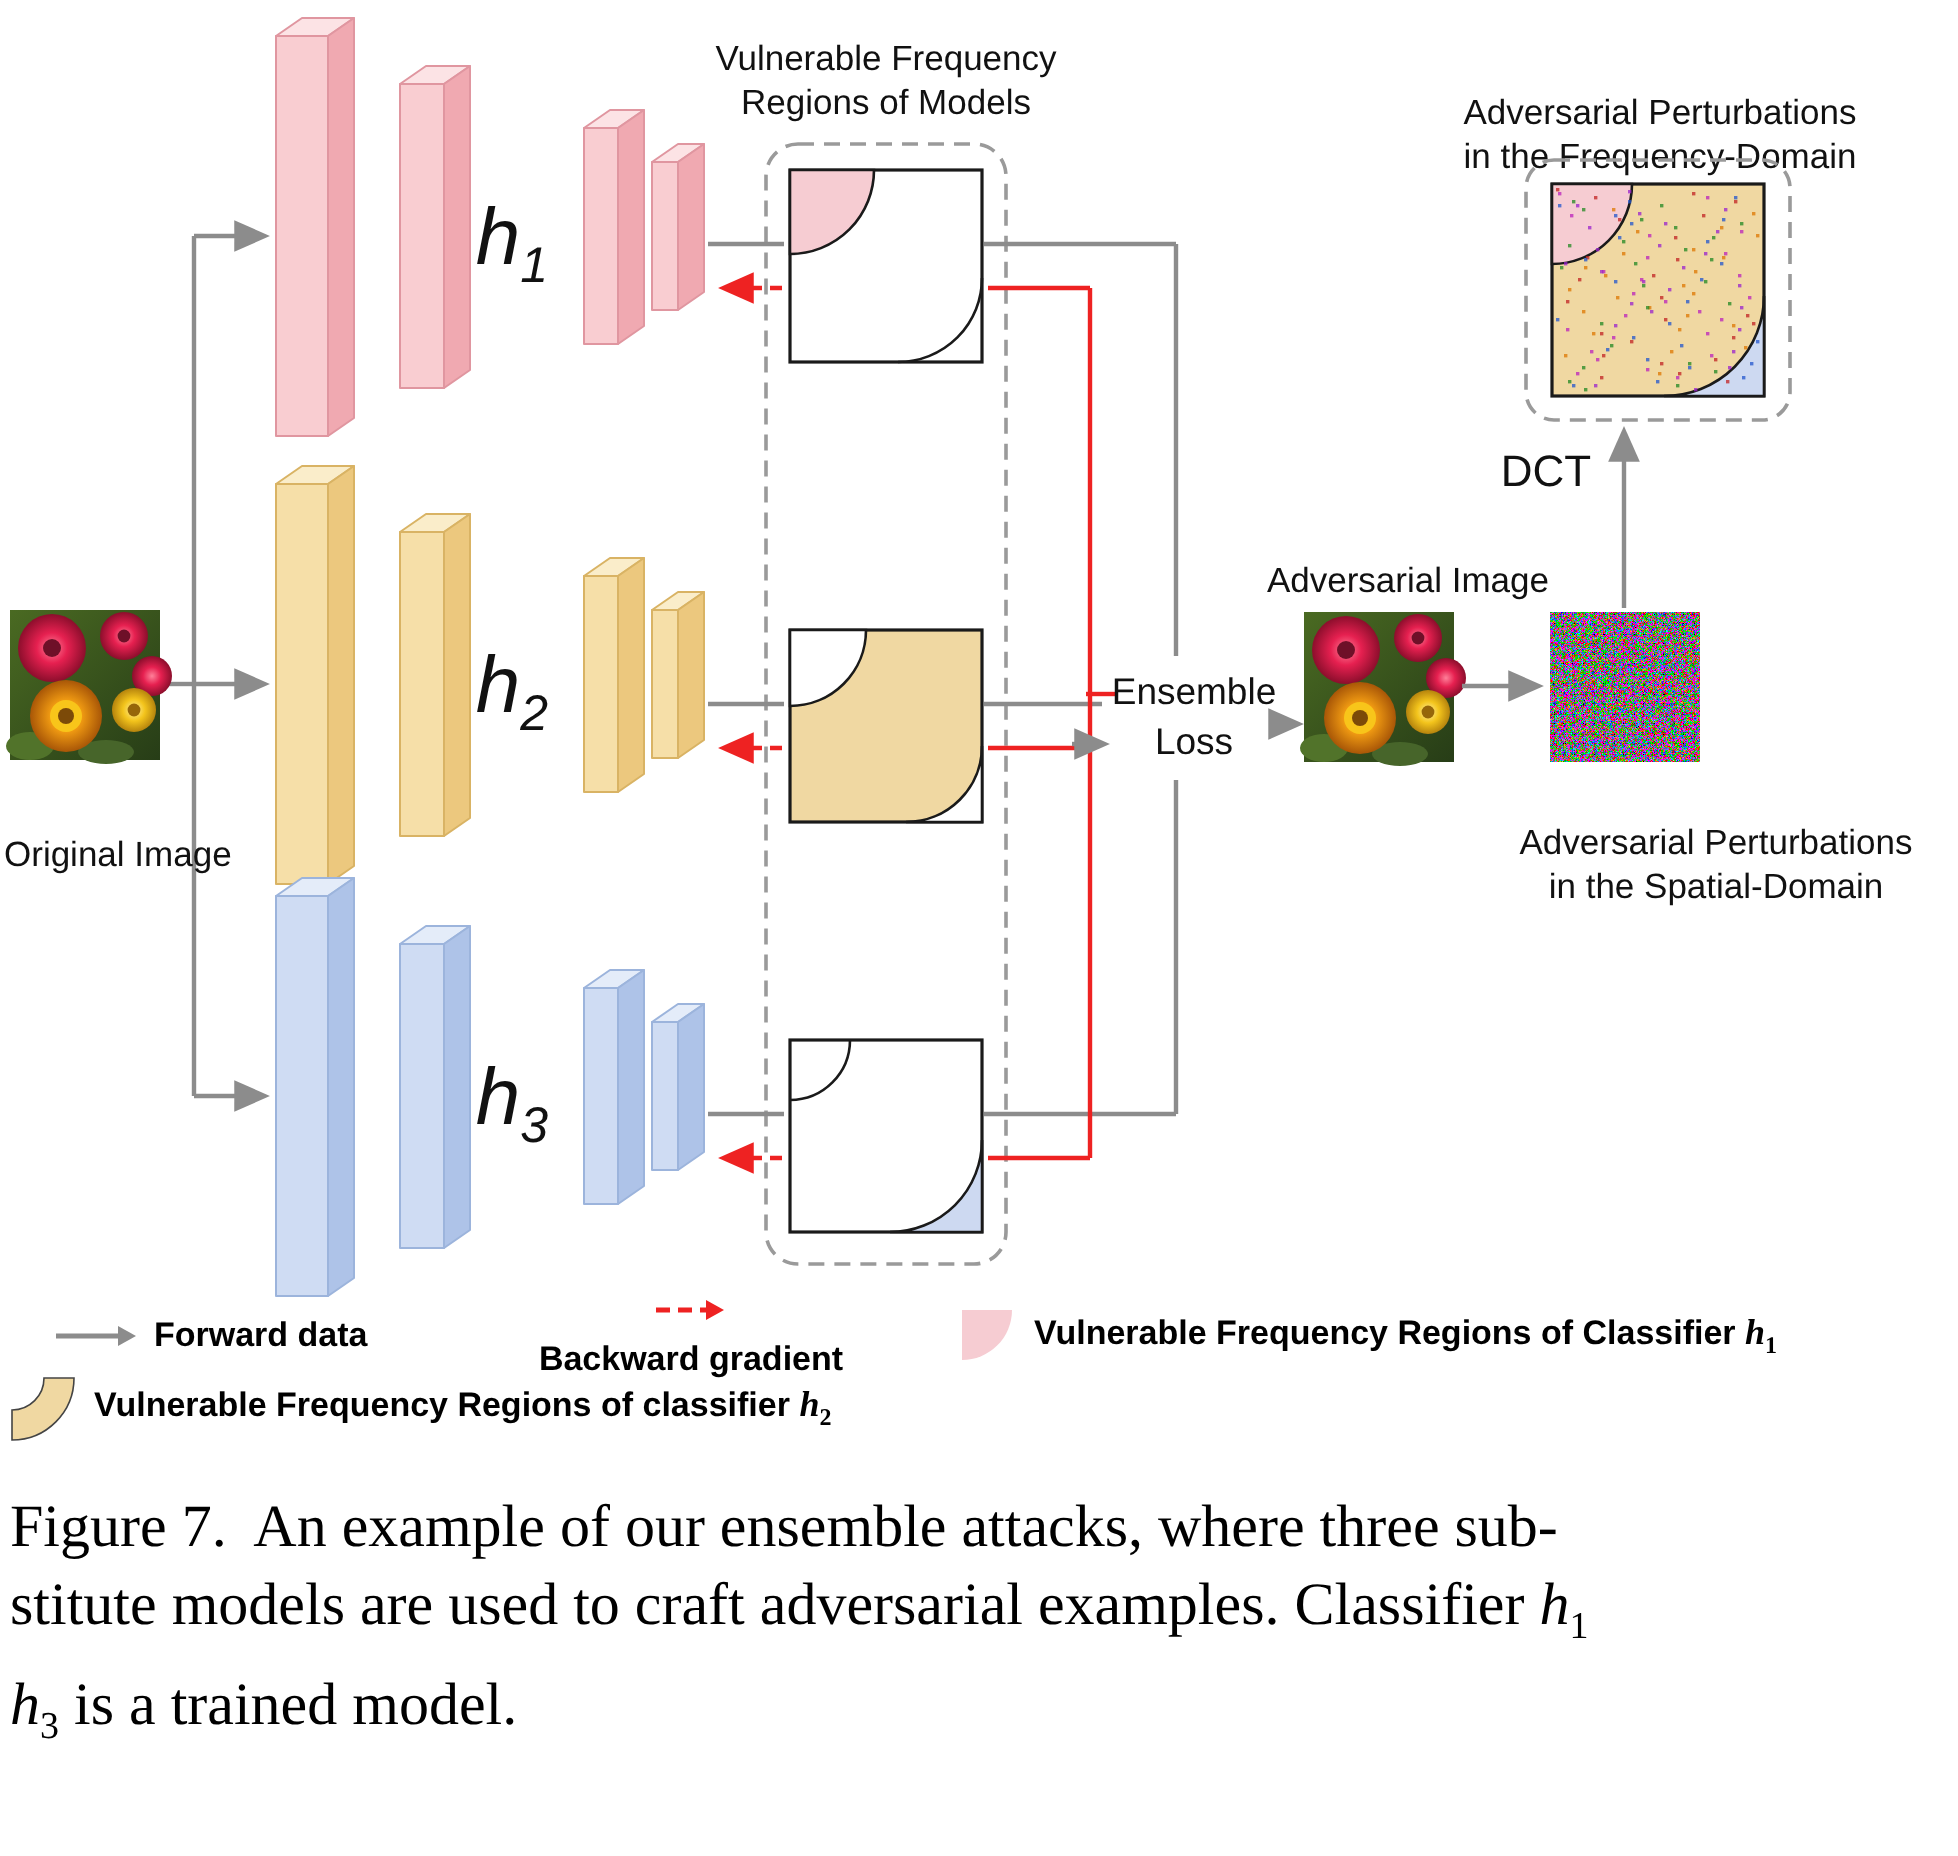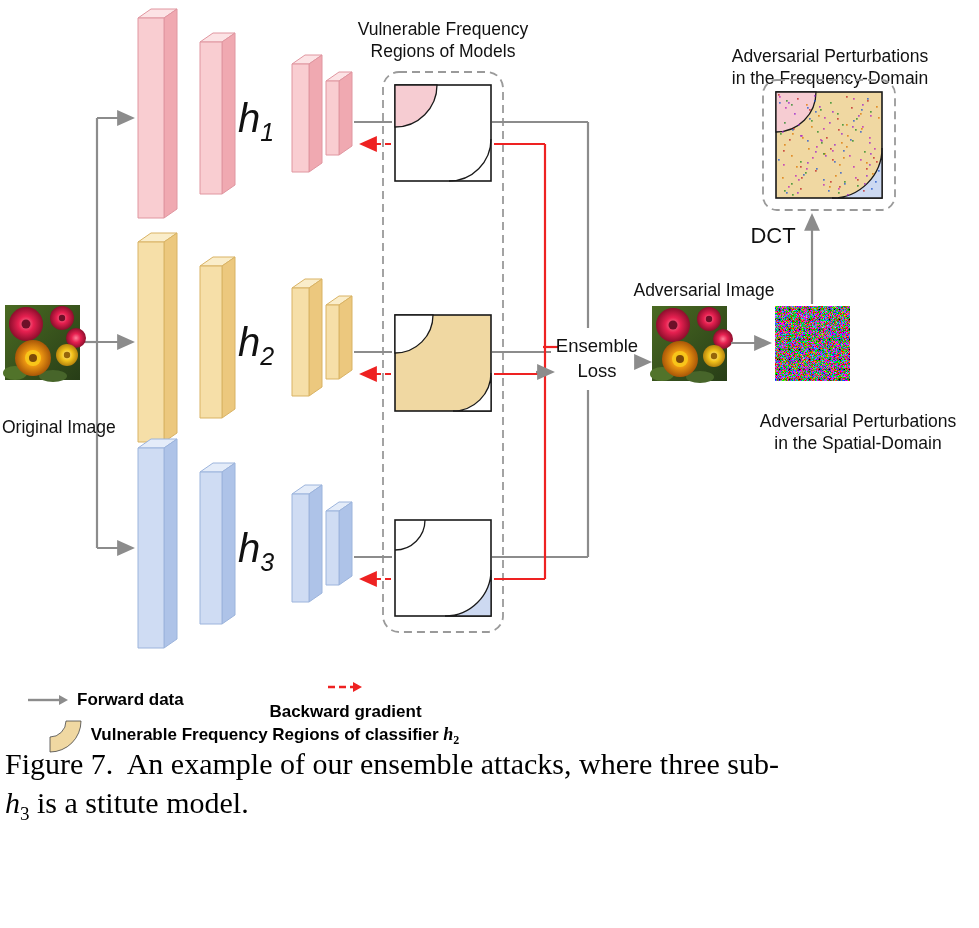--- a/index.html
+++ b/index.html
@@ -6,26 +6,26 @@
   body{width:979px;font-family:"Liberation Sans",sans-serif;color:#000;}
   #fig{position:relative;width:979px;height:928px;background:#fff;overflow:hidden;}
   svg.diagram{position:absolute;left:0;top:0;}
   svg text{font-family:"Liberation Sans",sans-serif;fill:#111;}
   .fl{stroke:#8c8c8c;stroke-width:2.2;fill:none;}
   .bl{stroke:#ee2222;stroke-width:2.2;fill:none;}
   .bld{stroke:#ee2222;stroke-width:2.2;fill:none;stroke-dasharray:6 4;}
   .dashbox{fill:none;stroke:#9a9a9a;stroke-width:1.8;stroke-dasharray:8 5;}
   .legend{position:absolute;left:0;top:650px;width:979px;font-size:17px;font-weight:600;color:#000;}
   .lrow{display:flex;align-items:center;height:36px;}
-  .lrow1{padding-left:26px;margin-top:32px;}
+  .lrow1{padding-left:26px;}
   .lrow2{padding-left:4px;}
   .litem{display:flex;align-items:center;gap:7px;}
   .li-1{width:187px;}
   .li-2{width:265px;flex-direction:column;}
-  .li-w{width:499px;justify-content:center;}
+  .li-w{width:499px;}
   .seg{white-space:pre;}
   i.m{font-family:"Liberation Serif","DejaVu Serif",serif;font-style:italic;}
   .legend i.m{font-weight:700;font-size:18px;}
   .legend sub{font-family:"Liberation Serif","DejaVu Serif",serif;font-weight:700;font-size:12px;}
   .caption{position:absolute;left:5px;top:744px;width:970px;
            font-family:"Liberation Serif","DejaVu Serif",serif;font-size:30px;line-height:39px;color:#000;}
   .cap-line{white-space:pre-wrap;}
   .caption sub{font-size:19px;}
 </style>
 </head>
@@ -374,29 +374,36 @@
       </svg>
       <span class="seg">Forward data</span>
     </div>
     <div class="litem li-2">
       <svg width="40" height="16" viewBox="0 0 40 16">
         <line x1="2" y1="8" x2="27" y2="8" stroke="#ee2222" stroke-width="2.4" stroke-dasharray="7 4"></line>
         <polygon points="27,3 36,8 27,13" fill="#ee2222"></polygon>
       </svg>
       <span class="seg">Backward gradient</span>
     </div>
+    <div class="litem">
+      <svg width="32" height="30" viewBox="0 0 32 30">
+        <path d="M3,2 L3,27 A25,25 0 0 0 28,2 Z" fill="#f6ccd2"></path>
+      </svg>
+      <span><span class="seg">Vulnerable Frequency Regions of Classifier </span><i class="m">h</i><sub>1</sub></span>
+    </div>
   </div>
   <div class="lrow lrow2">
     <div class="litem li-w">
       <svg width="36" height="34" viewBox="0 0 36 34">
         <path d="M2,18 A16,16 0 0 0 18,2 L33,2 A31,31 0 0 1 2,33 Z" stroke="#444" stroke-width="0.8" fill="#f0d8a2"></path>
       </svg>
       <span><span class="seg">Vulnerable Frequency Regions of classifier </span><i class="m">h</i><sub>2</sub></span>
     </div>
   </div>
 </div>
 
 <div class="caption">
   <div class="cap-line"><span>Figure 7.  An example of our ensemble attacks, where three sub-</span></div>
-  <div class="cap-line"><i class="m">h</i><sub>3</sub><span class="seg"> is a stitute model.</span></div>
+  <div class="cap-line"><span>stitute models are used to craft adversarial examples. Classifier </span><i class="m">h</i><sub>1</sub></div>
+  <div class="cap-line"><i class="m">h</i><sub>3</sub><span class="seg"> is a trained model.</span></div>
 </div>
 
 </div>
 
 </body></html>

